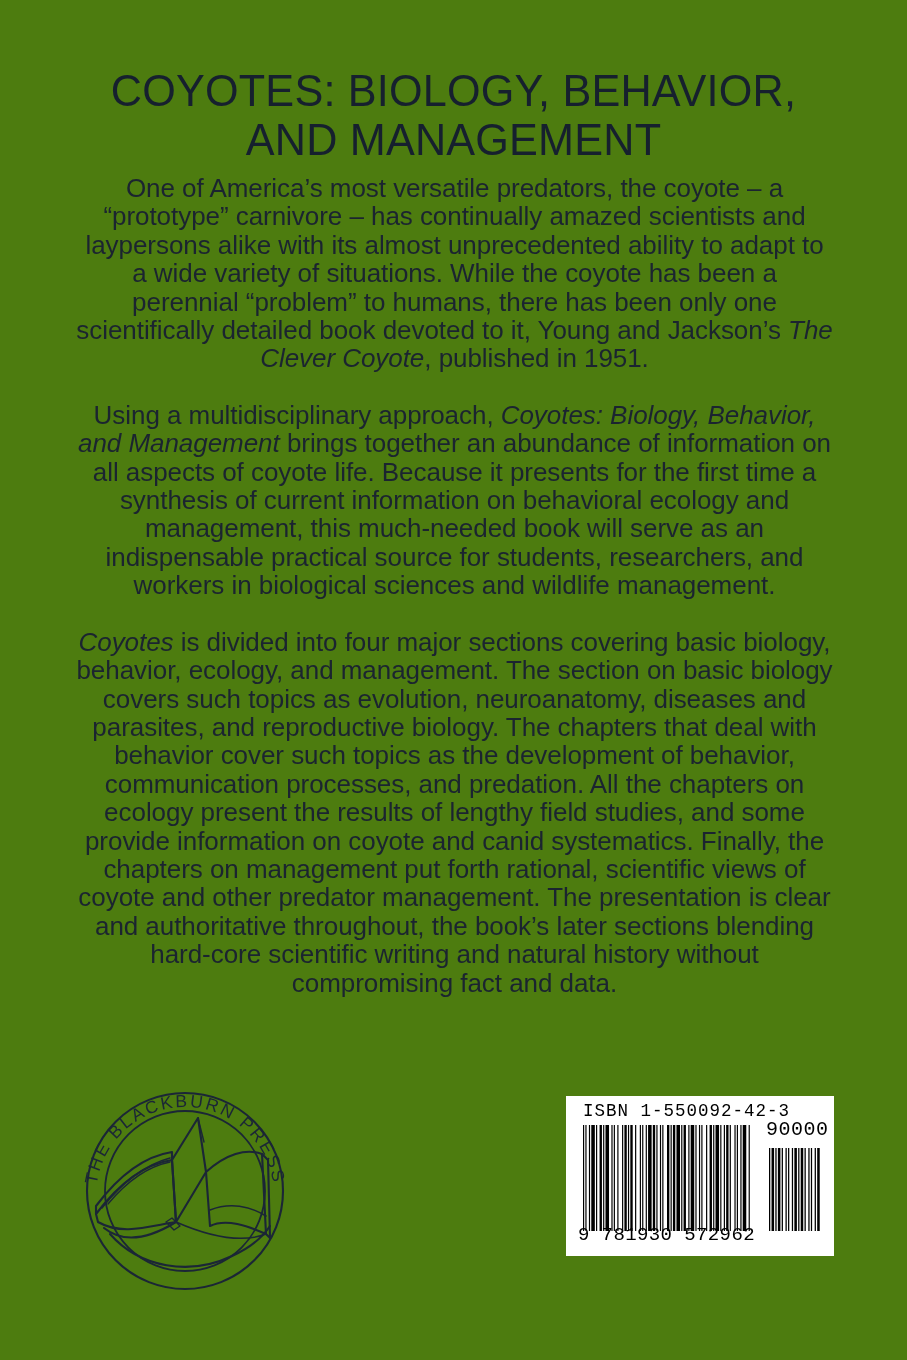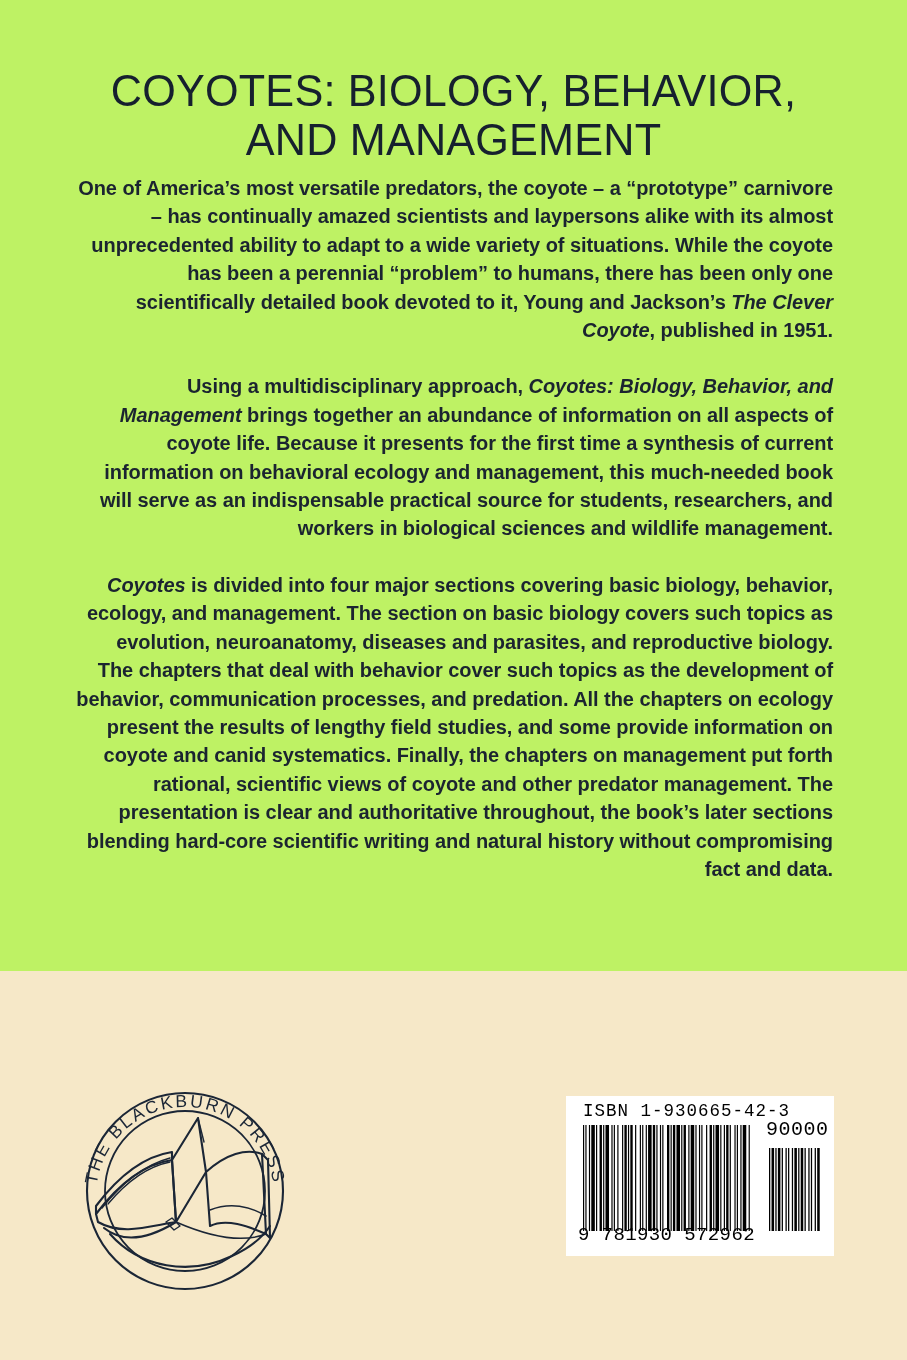--- a/index.html
+++ b/index.html
@@ -13,22 +13,22 @@
     font-family: "Liberation Sans", sans-serif;
     color: #18212e;
     overflow: hidden;
     position: relative;
   }
 
   .page {
     position: absolute;
     inset: 0;
     width: 907px;
-    height: 971px;
-    background: #bef264;
+    height: 1360px;
+    background: #4d7c0f;
   }
 
   
   .title-block {
     position: absolute;
     left: 76px;
     top: 66px;
     width: 755px;
     text-align: center;
   }
@@ -44,27 +44,26 @@
   }
 
   
   .blurb {
     position: absolute;
     left: 76px;
     top: 174px;
     width: 757px;
   }
   .para {
-    font-size: 20px;
+    font-size: 26px;
     line-height: 28.4px;
     color: #1b2430;
     margin: 0 0 28px 0;
-    text-align: right;
+    text-align: center;
     letter-spacing: -0.05px;
-    font-weight: bold;
   }
   .para:last-child { margin-bottom: 12px; }
   .para i, .para em {
     font-style: italic;
   }
 
   
   .logo {
     position: absolute;
     left: 80px;
@@ -180,21 +179,21 @@
         <path id="seal-arc" d="M 16 110 A 89 89 0 0 1 194 110" fill="none"></path>
       </defs>
       <text font-family="Liberation Sans, sans-serif" font-size="17.5" letter-spacing="2.4" fill="#1b2636">
         <textPath href="#seal-arc" startOffset="50%" text-anchor="middle" id="seal-text-path">THE BLACKBURN PRESS</textPath>
       </text>
     </svg>
   </div>
 
   <div class="barcode-box">
     <div class="bc-inner">
-      <div class="bc-isbn">ISBN 1-930665-42-3</div>
+      <div class="bc-isbn">ISBN 1-550092-42-3</div>
       <div class="bc-main">
         <svg class="bars" id="bars-main" viewBox="0 0 168 106" preserveAspectRatio="none" xmlns="http://www.w3.org/2000/svg">
             <rect x="0.000" y="0" width="1.183" height="106" fill="#000000"></rect>
             <rect x="2.366" y="0" width="1.183" height="106" fill="#000000"></rect>
             <rect x="5.915" y="0" width="1.183" height="106" fill="#000000"></rect>
             <rect x="8.282" y="0" width="3.549" height="106" fill="#000000"></rect>
             <rect x="13.014" y="0" width="1.183" height="106" fill="#000000"></rect>
             <rect x="16.563" y="0" width="2.366" height="106" fill="#000000"></rect>
             <rect x="20.113" y="0" width="1.183" height="106" fill="#000000"></rect>
             <rect x="22.479" y="0" width="3.549" height="106" fill="#000000"></rect>

